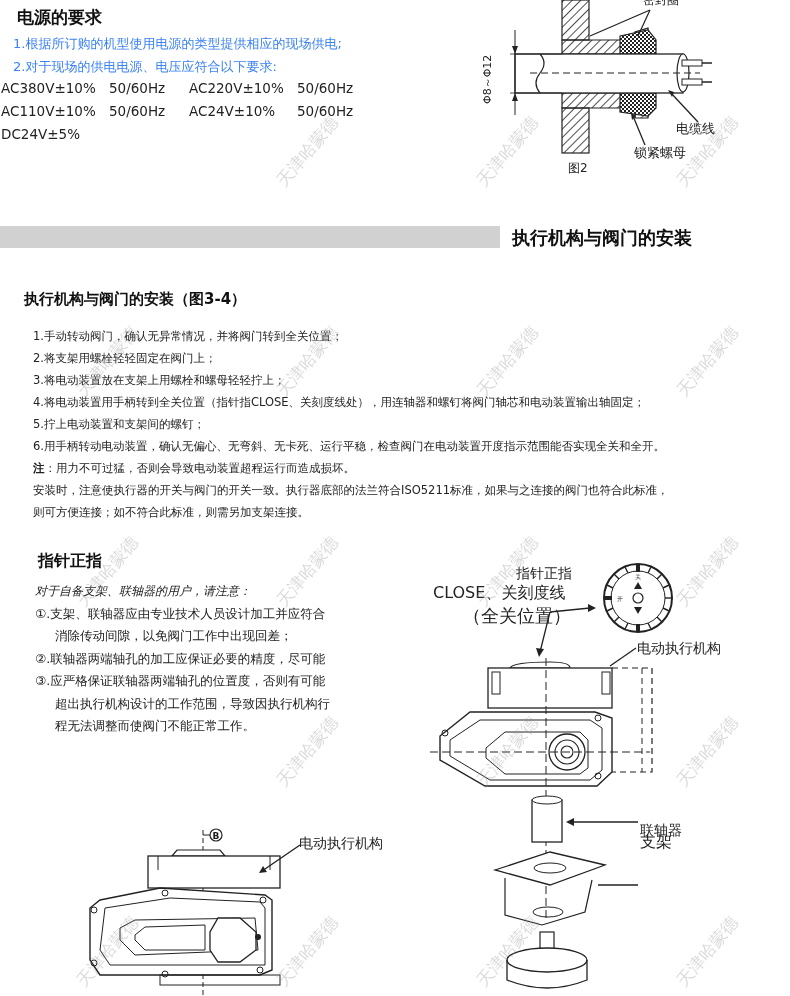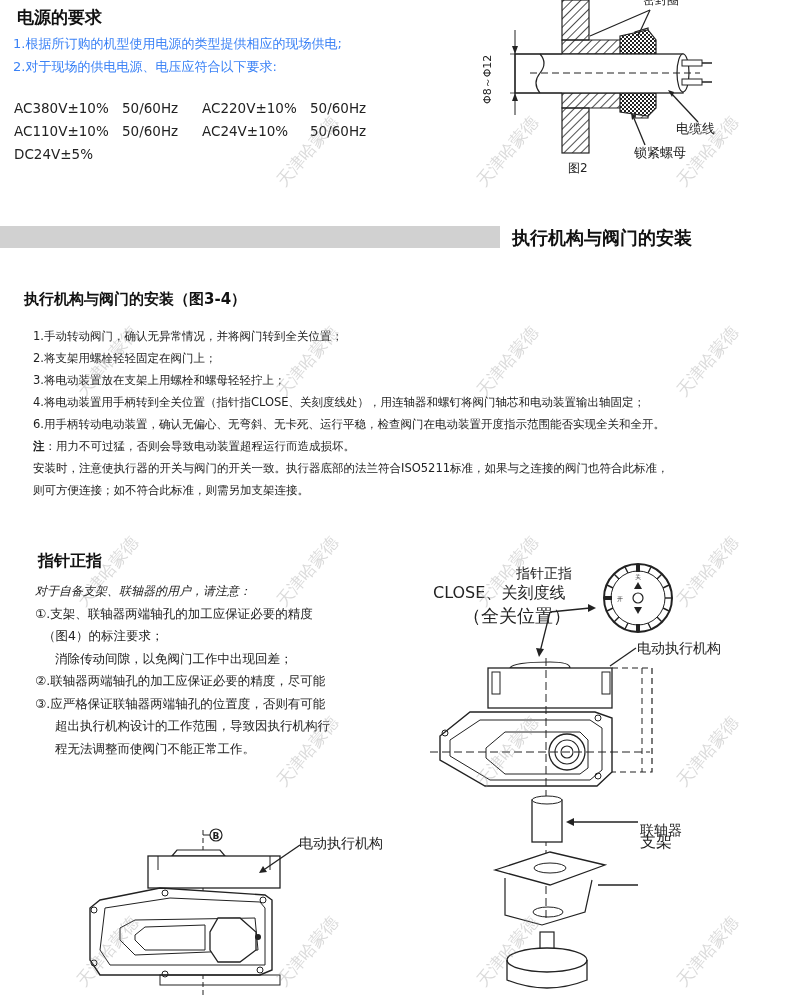--- a/index.html
+++ b/index.html
@@ -17,21 +17,21 @@
   .wm { position: absolute; font-size: 17px; color: rgba(150,150,150,0.35); transform: rotate(-50deg); white-space: nowrap; pointer-events: none; }
   svg { position: absolute; overflow: visible; }
 </style>
 </head>
 <body>
 
 <div class="abs h-title" style="left:17px;top:6px;">电源的要求</div>
 <div class="abs p13" style="left:13px;top:33px;">1.根据所订购的机型使用电源的类型提供相应的现场供电;</div>
 <div class="abs p13" style="left:13px;top:56px;">2.对于现场的供电电源、电压应符合以下要求:</div>
 
-<div class="abs" style="left:14px;top:77px;margin-top:20px;">
+<div class="abs" style="left:1px;top:77px;">
   <div class="volt-row">
     <span style="width:108px">AC380V±10%</span>
     <span style="width:80px">50/60Hz</span>
     <span style="width:108px">AC220V±10%</span>
     <span>50/60Hz</span>
   </div>
   <div class="volt-row">
     <span style="width:108px">AC110V±10%</span>
     <span style="width:80px">50/60Hz</span>
     <span style="width:108px">AC24V±10%</span>
@@ -94,31 +94,31 @@
 
 <div class="abs band" style="left:0;top:226px;width:500px;height:22px;"></div>
 <div class="abs h-title" style="left:512px;top:226px;font-size:18px;">执行机构与阀门的安装</div>
 
 <div class="abs h-title" style="left:24px;top:290px;font-size:15px;">执行机构与阀门的安装（图3-4）</div>
 <div class="abs" style="left:33px;top:325px;">
   <div class="p12">1.手动转动阀门，确认无异常情况，并将阀门转到全关位置；</div>
   <div class="p12">2.将支架用螺栓轻轻固定在阀门上；</div>
   <div class="p12">3.将电动装置放在支架上用螺栓和螺母轻轻拧上；</div>
   <div class="p12">4.将电动装置用手柄转到全关位置（指针指CLOSE、关刻度线处），用连轴器和螺钉将阀门轴芯和电动装置输出轴固定；</div>
+  <div class="p12">5.拧上电动装置和支架间的螺钉；</div>
   <div class="p12">6.用手柄转动电动装置，确认无偏心、无弯斜、无卡死、运行平稳，检查阀门在电动装置开度指示范围能否实现全关和全开。</div>
   <div class="p12"><b>注</b><span>：用力不可过猛，否则会导致电动装置超程运行而造成损坏。</span></div>
   <div class="p12">安装时，注意使执行器的开关与阀门的开关一致。执行器底部的法兰符合ISO5211标准，如果与之连接的阀门也符合此标准，</div>
   <div class="p12">则可方便连接；如不符合此标准，则需另加支架连接。</div>
 </div>
 
 <div class="abs h-title" style="left:38px;top:551px;font-size:16px;">指针正指</div>
 <div class="abs" style="left:35px;top:580px;">
   <div class="p13b" style="font-size:12px;font-style:italic;">对于自备支架、联轴器的用户，请注意：</div>
-  <div class="p13b">①.支架、联轴器两端轴孔的加工应保证必要的精度</div>
-  <div class="p13b" style="padding-left:8px;">（图4）的标注要求；</div>
+  <div class="p13b">①.支架、联轴器应由专业技术人员设计加工并应符合</div>
   <div class="p13b" style="padding-left:20px;">消除传动间隙，以免阀门工作中出现回差；</div>
   <div class="p13b">②.联轴器两端轴孔的加工应保证必要的精度，尽可能</div>
   <div class="p13b">③.应严格保证联轴器两端轴孔的位置度，否则有可能</div>
   <div class="p13b" style="padding-left:20px;">超出执行机构设计的工作范围，导致因执行机构行</div>
   <div class="p13b" style="padding-left:20px;">程无法调整而使阀门不能正常工作。</div>
 </div>
 
 <div class="abs lbl" style="left:468px;top:565px;font-size:14px;margin-left:48px;">指针正指</div>
 <div class="abs lbl" style="left:433px;top:583px;font-size:16px;">CLOSE、关刻度线</div>
 <div class="abs lbl" style="left:463px;top:604px;font-size:18px;">（全关位置）</div>

